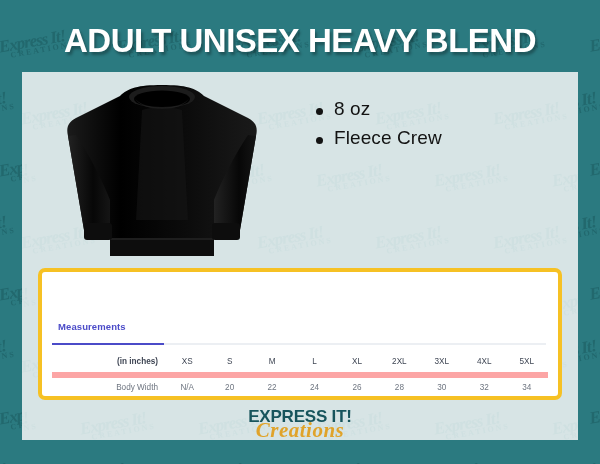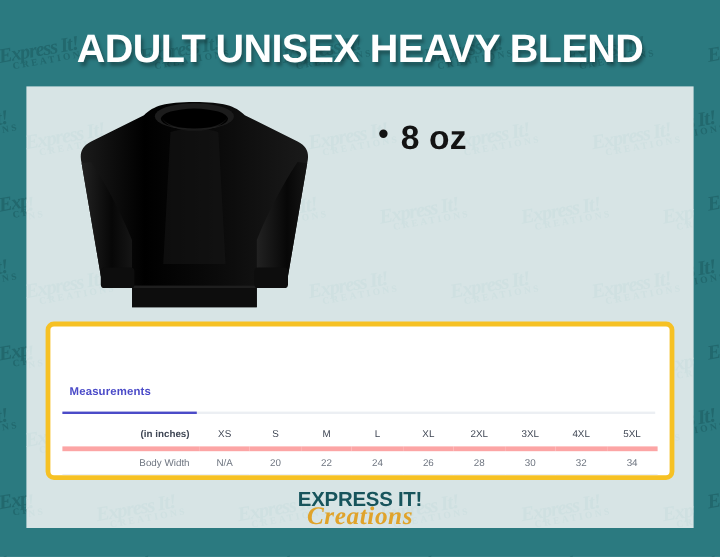--- a/index.html
+++ b/index.html
@@ -47,21 +47,21 @@
 
   
   .shirt-wrap{position:absolute;left:20px;top:8px;width:240px;height:190px;}
   .bullets{
     position:absolute;left:292px;top:22px;width:246px;
     color:#131313;
   }
   .bullets ul{margin:0;padding:0 0 0 20px;list-style:none;}
   .bullets li{
     position:relative;
-    font-size:28px;font-weight:700;line-height:1.53;
+    font-size:19px;font-weight:400;line-height:1.53;
     letter-spacing:0.1px;white-space:nowrap;
   }
   .bullets li:before{
     content:"";position:absolute;left:-18px;top:14px;
     width:7px;height:7px;border-radius:50%;background:#131313;
   }
 
   
   .card{
     position:absolute;left:16px;top:196px;width:524px;height:132px;
@@ -77,21 +77,21 @@
   }
   .tab-underline-track{
     position:absolute;left:0;right:2px;bottom:0;height:2px;background:#eceff3;
   }
   .tab-underline{
     position:absolute;left:0;bottom:0;height:2px;width:112px;background:#4b4bc8;
   }
   table{border-collapse:collapse;width:100%;margin-top:7px;table-layout:fixed;}
   th,td{
     font-size:8.2px;color:#6e7580;padding:5px 2px;text-align:center;
-    border-bottom:4px solid #fca5a5;white-space:nowrap;
+    border-bottom:6px solid #fca5a5;white-space:nowrap;
   }
   thead th{color:#3f4654;font-weight:400;padding-bottom:6px;}
   th.rowhead,td.rowhead{
     text-align:right;width:104px;padding-right:8px;color:#6e7580;
   }
   thead th.rowhead{color:#3f4654;font-weight:700;}
   tbody tr:last-child td{border-bottom:1px solid #eceff3;}
 
   
   .logo{
@@ -476,20 +476,21 @@
         <rect x="42" y="143" width="28" height="17" rx="3" fill="#0d0d0d"></rect>
         <rect x="170" y="143" width="28" height="17" rx="3" fill="#0d0d0d"></rect>
 
         <path d="M100 30 C112 26 128 26 140 30 L146 140 L94 140 Z" fill="#181818" opacity="0.5"></path>
       </svg>
     </div>
 
     <div class="bullets">
       <ul id="bullet-list">
           <li>8 oz</li>
+          <li>Fleece Crew</li>
         </ul>
     </div>
 
     <div class="card">
       <div class="card-inner">
         <div class="tabrow">
           <div class="tab-label">Measurements</div>
           <div class="tab-underline-track"></div>
           <div class="tab-underline"></div>
         </div>

